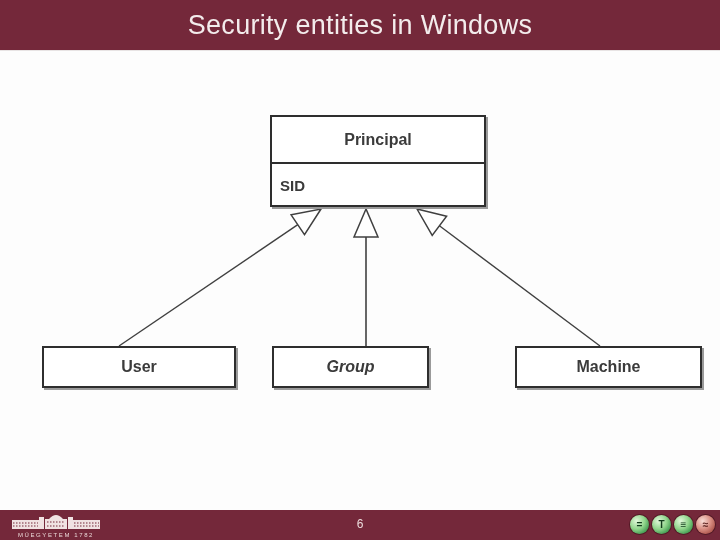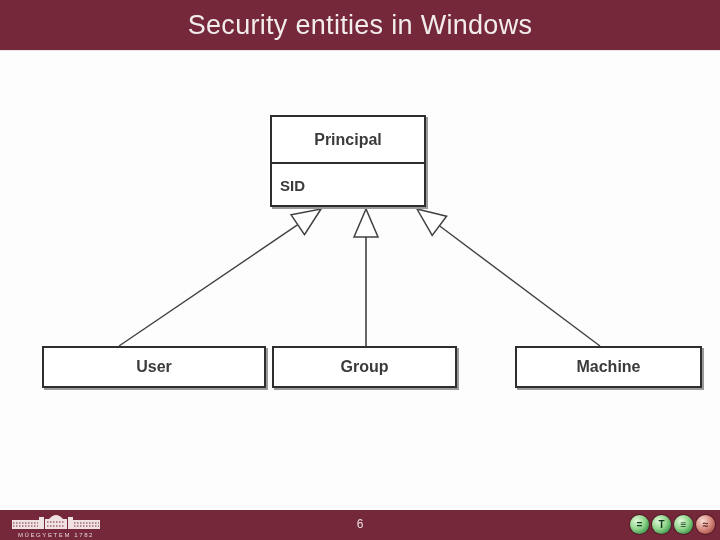--- a/index.html
+++ b/index.html
@@ -19,34 +19,34 @@
   }
 
   
   .arrows { position:absolute; left:0; top:0; width:720px; height:540px; }
 
   .uml-box {
     position:absolute; background:#ffffff; border:2px solid #2e2e2e;
     box-shadow:2px 2px 0 #9a9a9a; box-sizing:border-box;
     color:#3b3b3b; font-weight:bold;
   }
-  .uml-parent { left:270px; top:115px; width:156px; height:92px; }
+  .uml-parent { left:270px; top:115px; width:216px; height:92px; }
   .uml-parent .name {
     height:45px; border-bottom:2px solid #2e2e2e;
     display:flex; align-items:center; justify-content:center; font-size:16px;
   }
   .uml-parent .attr {
     height:43px; display:flex; align-items:center; padding-left:8px; font-size:15px;text-align:center;
   }
   .uml-child {
     display:flex; align-items:center; justify-content:center;
     font-size:16px; top:346px; height:42px;
   }
-  .child-0 { left:42px;  width:224px; }
-  .child-1 { left:272px; width:185px; }
+  .child-0 { left:42px;  width:194px; }
+  .child-1 { left:272px; width:157px;font-style:italic; }
   .child-2 { left:515px; width:187px; }
 
   
   .ftr {
     position:absolute; bottom:0; left:0; width:720px; height:30px;
     background:#74283a;
   }
   .page-num {
     position:absolute; left:0; right:0; top:7px; text-align:center;
     color:#ecdcdc; font-size:12px;

